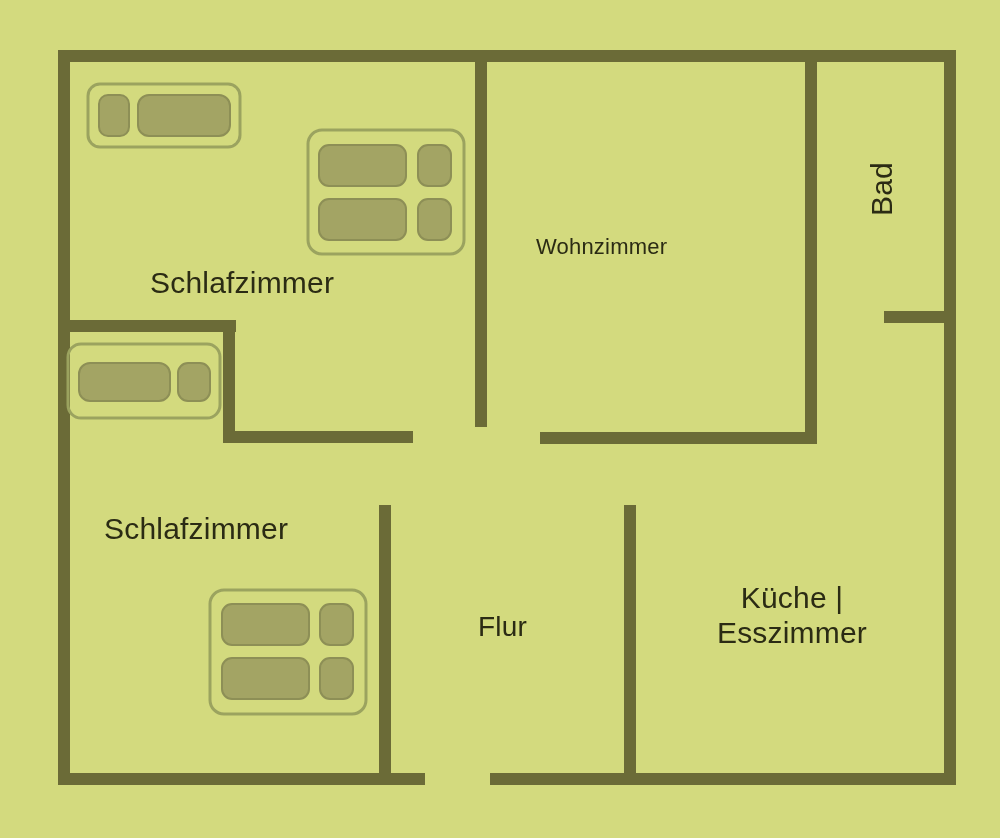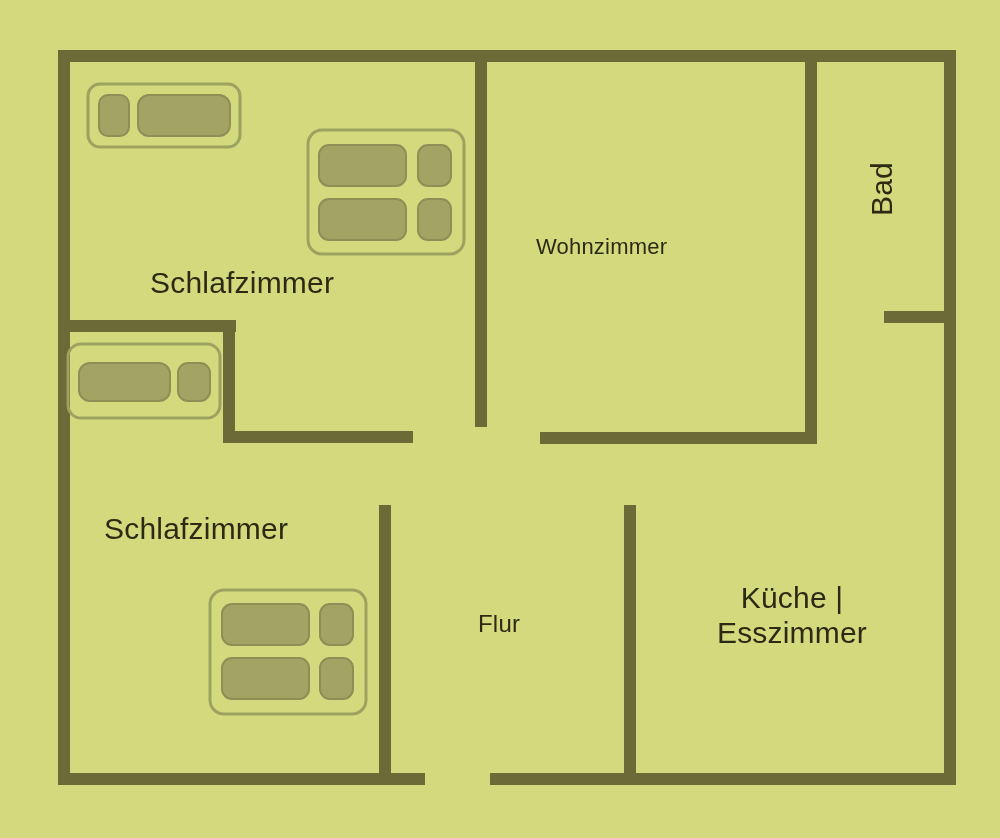--- a/index.html
+++ b/index.html
@@ -47,21 +47,21 @@
     font-size: 30px;
   }
   .lbl-wohnzimmer {
     left: 536px;
     top: 234px;
     font-size: 22px;
   }
   .lbl-flur {
     left: 478px;
     top: 610px;
-    font-size: 24px;
+    font-size: 28px;
   }
   .lbl-bad {
     left: 864px;
     top: 142px;
     font-size: 30px;
     transform: rotate(-90deg);
     transform-origin: left top;
     translate: 0 74px;
   }
   .lbl-kueche {

